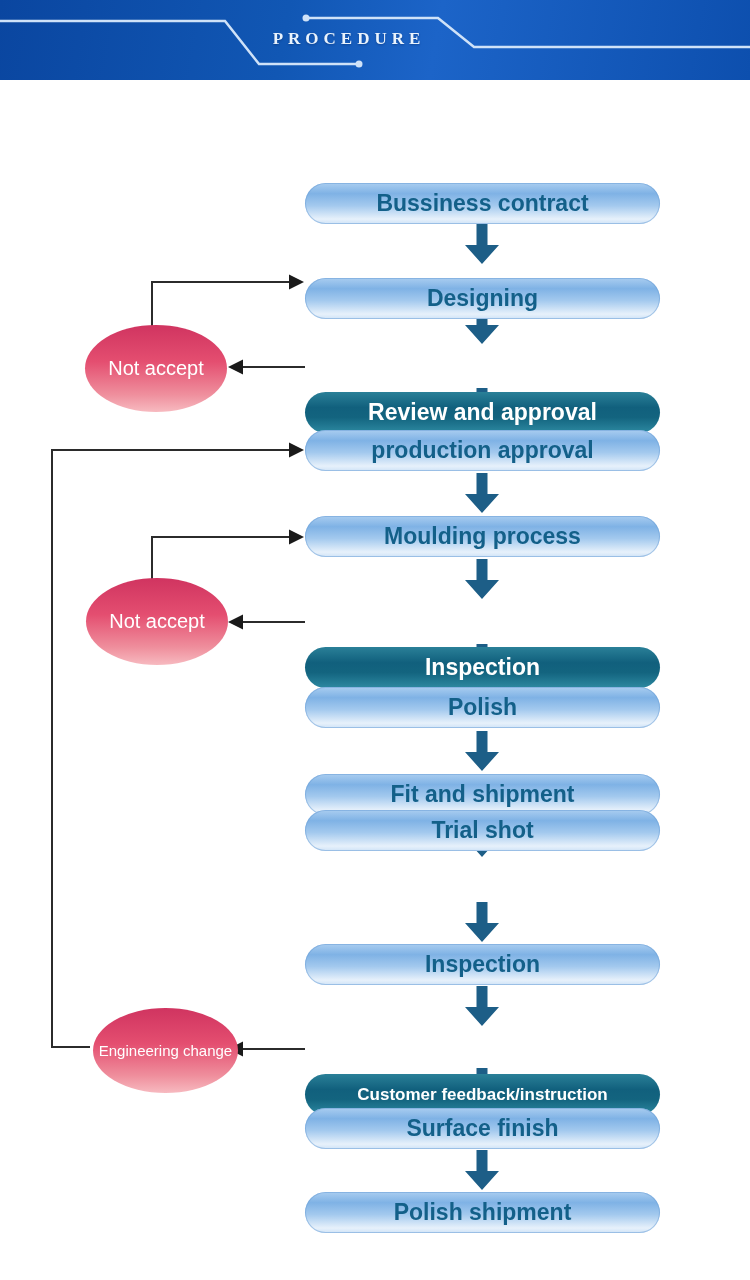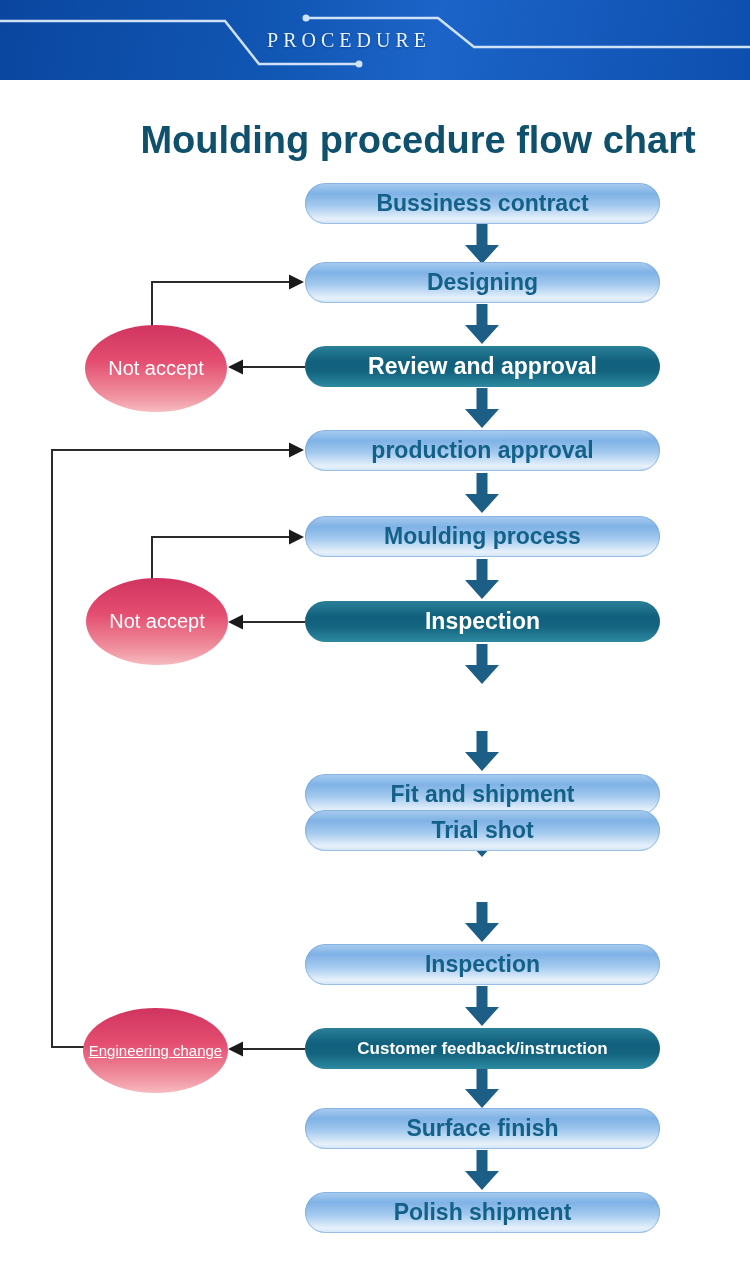--- a/index.html
+++ b/index.html
@@ -4,64 +4,63 @@
 <style>
   html,body{margin:0;padding:0;background:#ffffff;}
   .page{position:relative;width:750px;height:1280px;background:#ffffff;overflow:hidden;
         font-family:"Liberation Sans", sans-serif;}
 
   
   .banner{position:absolute;top:0;left:0;width:750px;height:80px;
           background:linear-gradient(100deg,#0a46a0 0%,#1157b4 38%,#1c64c8 58%,#0d4fae 100%);}
   .banner-svg{position:absolute;top:0;left:0;width:750px;height:80px;display:block;}
   .banner-label{position:absolute;top:29px;left:0;width:698px;text-align:center;
-          font-family:"Liberation Serif", serif;font-weight:normal;font-size:20px;
+          font-family:"Liberation Serif", serif;font-weight:bold;font-size:17px;
           letter-spacing:5px;color:#e9f3fd;text-shadow:0 1px 2px rgba(0,30,80,.4);}
 
   
   .page-title{position:absolute;top:94px;left:86px;width:664px;text-align:center;
           font-size:38px;font-weight:bold;color:#0f516d;letter-spacing:0px;}
 
   
   .box{position:absolute;left:305px;width:355px;height:41px;border-radius:21px;
        display:flex;align-items:center;justify-content:center;
        font-weight:bold;font-size:23px;white-space:nowrap;}
   .box.light{background:linear-gradient(180deg,#a9cdf0 0%,#7fb2e5 26%,#a3c9ee 55%,#e7f1fb 88%,#cfe3f7 100%);
        color:#136089;box-shadow:inset 0 0 0 1px rgba(110,160,215,.55);text-align:center;}
   .box.dark{background:linear-gradient(180deg,#2a8098 0%,#11607d 38%,#13647f 62%,#2d89a1 100%);
-       color:#ffffff;}
+       color:#ffffff;margin-top:46px;}
   .box.tight{font-size:17px;}
 
   
   .callout{position:absolute;border-radius:50%;display:flex;align-items:center;justify-content:center;
        color:#ffffff;text-align:left;white-space:nowrap;
        background:linear-gradient(180deg,#d03460 0%,#e44e70 42%,#ef8f9d 80%,#f7bac0 100%);}
   .callout.c1{left:85px;top:325px;width:142px;height:87px;font-size:20px;}
   .callout.c2{left:86px;top:578px;width:142px;height:87px;font-size:20px;}
-  .callout.c3{left:83px;top:1008px;width:145px;height:85px;font-size:15px;text-decoration:underline;}
+  .callout.c3{left:93px;top:1008px;width:145px;height:85px;font-size:15px;}
 
   
   .overlay{position:absolute;top:0;left:0;width:750px;height:1280px;pointer-events:none;}
 </style>
 </head>
 <body>
 
 <div class="page">
 
   <div class="banner">
     <svg class="banner-svg" viewBox="0 0 750 80">
       <path d="M0,21 H225 L259,64 H356" stroke="#cfe2f8" stroke-width="2.5" fill="none"></path>
       <circle cx="359" cy="64" r="3.5" fill="#cfe2f8"></circle>
       <circle cx="306" cy="18" r="3.5" fill="#cfe2f8"></circle>
       <path d="M309,18 H438 L474,47 H750" stroke="#cfe2f8" stroke-width="2.5" fill="none"></path>
     </svg>
     <div class="banner-label">PROCEDURE</div>
   </div>
 
-  <h1 class="page-title">Moulding procedure flow chart</h1>
 
   <svg class="overlay" viewBox="0 0 750 1280">
     <defs>
       <path id="downArrow" d="M-5.5,0 H5.5 V21 H17 L0,40 L-17,21 H-5.5 Z" fill="#1d5e87"></path>
     </defs>
 
     <g>
       <use href="#downArrow" x="482" y="224"></use>
       <use href="#downArrow" x="482" y="304"></use>
       <use href="#downArrow" x="482" y="388"></use>
@@ -88,25 +87,26 @@
       <polygon points="228,367 243,359.5 243,374.5"></polygon>
       <polygon points="304,282 289,274.5 289,289.5"></polygon>
       <polygon points="228,622 243,614.5 243,629.5"></polygon>
       <polygon points="304,537 289,529.5 289,544.5"></polygon>
       <polygon points="228,1049 243,1041.5 243,1056.5"></polygon>
       <polygon points="304,450 289,442.5 289,457.5"></polygon>
     </g>
   </svg>
 
   <div class="box light" style="top:183px">Bussiness contract</div>
-  <div class="box light" style="top:262px">Designing</div>
+  <div class="box light" style="top:278px">Designing</div>
   <div class="box dark" style="top:346px">Review and approval</div>
   <div class="box light" style="top:430px">production approval</div>
   <div class="box light" style="top:516px">Moulding process</div>
   <div class="box dark" style="top:601px">Inspection</div>
+  <div class="box light" style="top:687px">Polish</div>
   <div class="box light" style="top:774px">Fit and shipment</div>
   <div class="box light" style="top:810px">Trial shot</div>
   <div class="box light" style="top:944px">Inspection</div>
   <div class="box dark tight" style="top:1028px">Customer feedback/instruction</div>
   <div class="box light" style="top:1108px">Surface finish</div>
   <div class="box light" style="top:1192px">Polish shipment</div>
 
   <div class="callout c1">Not accept</div>
   <div class="callout c2">Not accept</div>
   <div class="callout c3">Engineering change</div>

